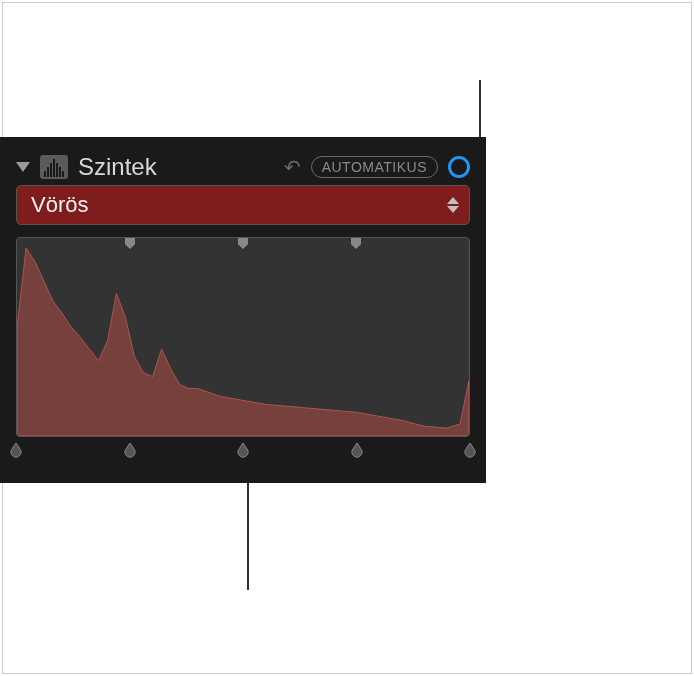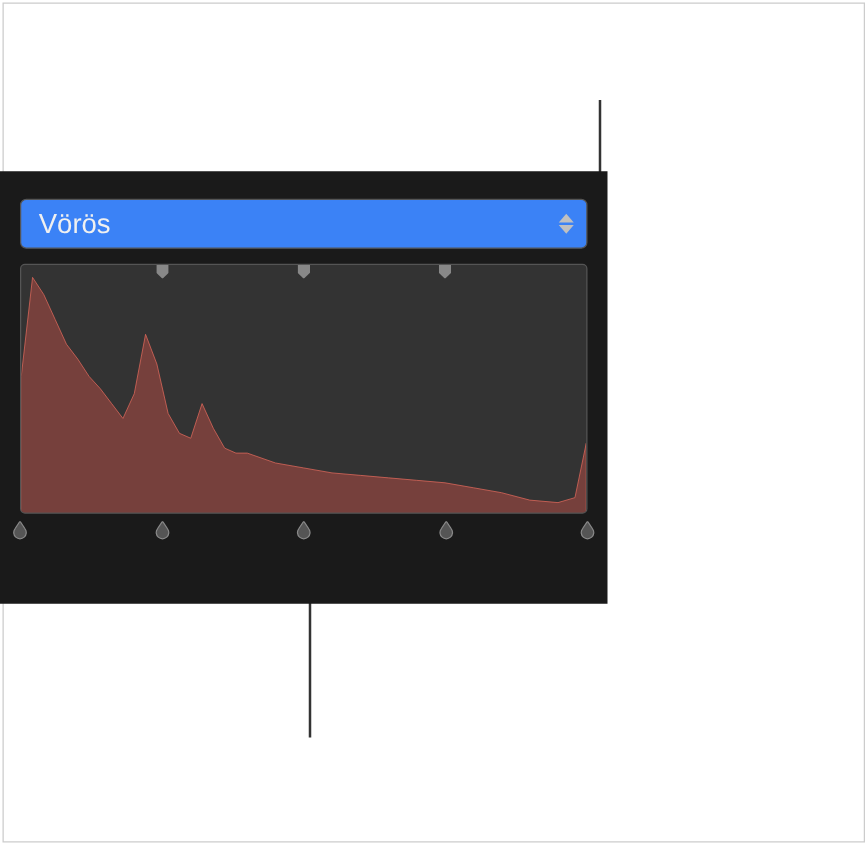--- a/index.html
+++ b/index.html
@@ -84,23 +84,23 @@
     }
     .enable-dot {
       width: 22px;
       height: 22px;
       border: 3px solid #2196f3;
       border-radius: 50%;
       background: transparent;
       cursor: pointer;
     }
     .channel-select {
-      margin-top: 10px;
+      margin-top: 0;
       height: 40px;
-      background: #3b82f6;
+      background: #7f1d1d;
       border: 1px solid #555;
       border-radius: 5px;
       display: flex;
       align-items: center;
       justify-content: space-between;
       padding: 0 10px 0 14px;
       cursor: pointer;
     }
     .channel-label {
       color: #f0f0f0;
@@ -194,20 +194,36 @@
 </head>
 <body>
 
 <div class="outer-border"></div>
 
 <div class="callout-line-top"></div>
 <div class="callout-line-bottom"></div>
 
 <div class="panel">
 
+  <div class="header-row">
+    <div class="disclosure-triangle"></div>
+    <div class="levels-icon">
+      <span class="b1"></span>
+        <span class="b2"></span>
+        <span class="b3"></span>
+        <span class="b4"></span>
+        <span class="b5"></span>
+        <span class="b6"></span>
+        <span class="b7"></span>
+    </div>
+    <div class="section-title">Szintek</div>
+    <div class="undo-icon">↶</div>
+    <button class="auto-button">AUTOMATIKUS</button>
+    <div class="enable-dot"></div>
+  </div>
 
   <div class="channel-select">
     <span class="channel-label">Vörös</span>
     <div class="stepper">
       <div class="up"></div>
       <div class="down"></div>
     </div>
   </div>
 
   <div class="histogram-container">

